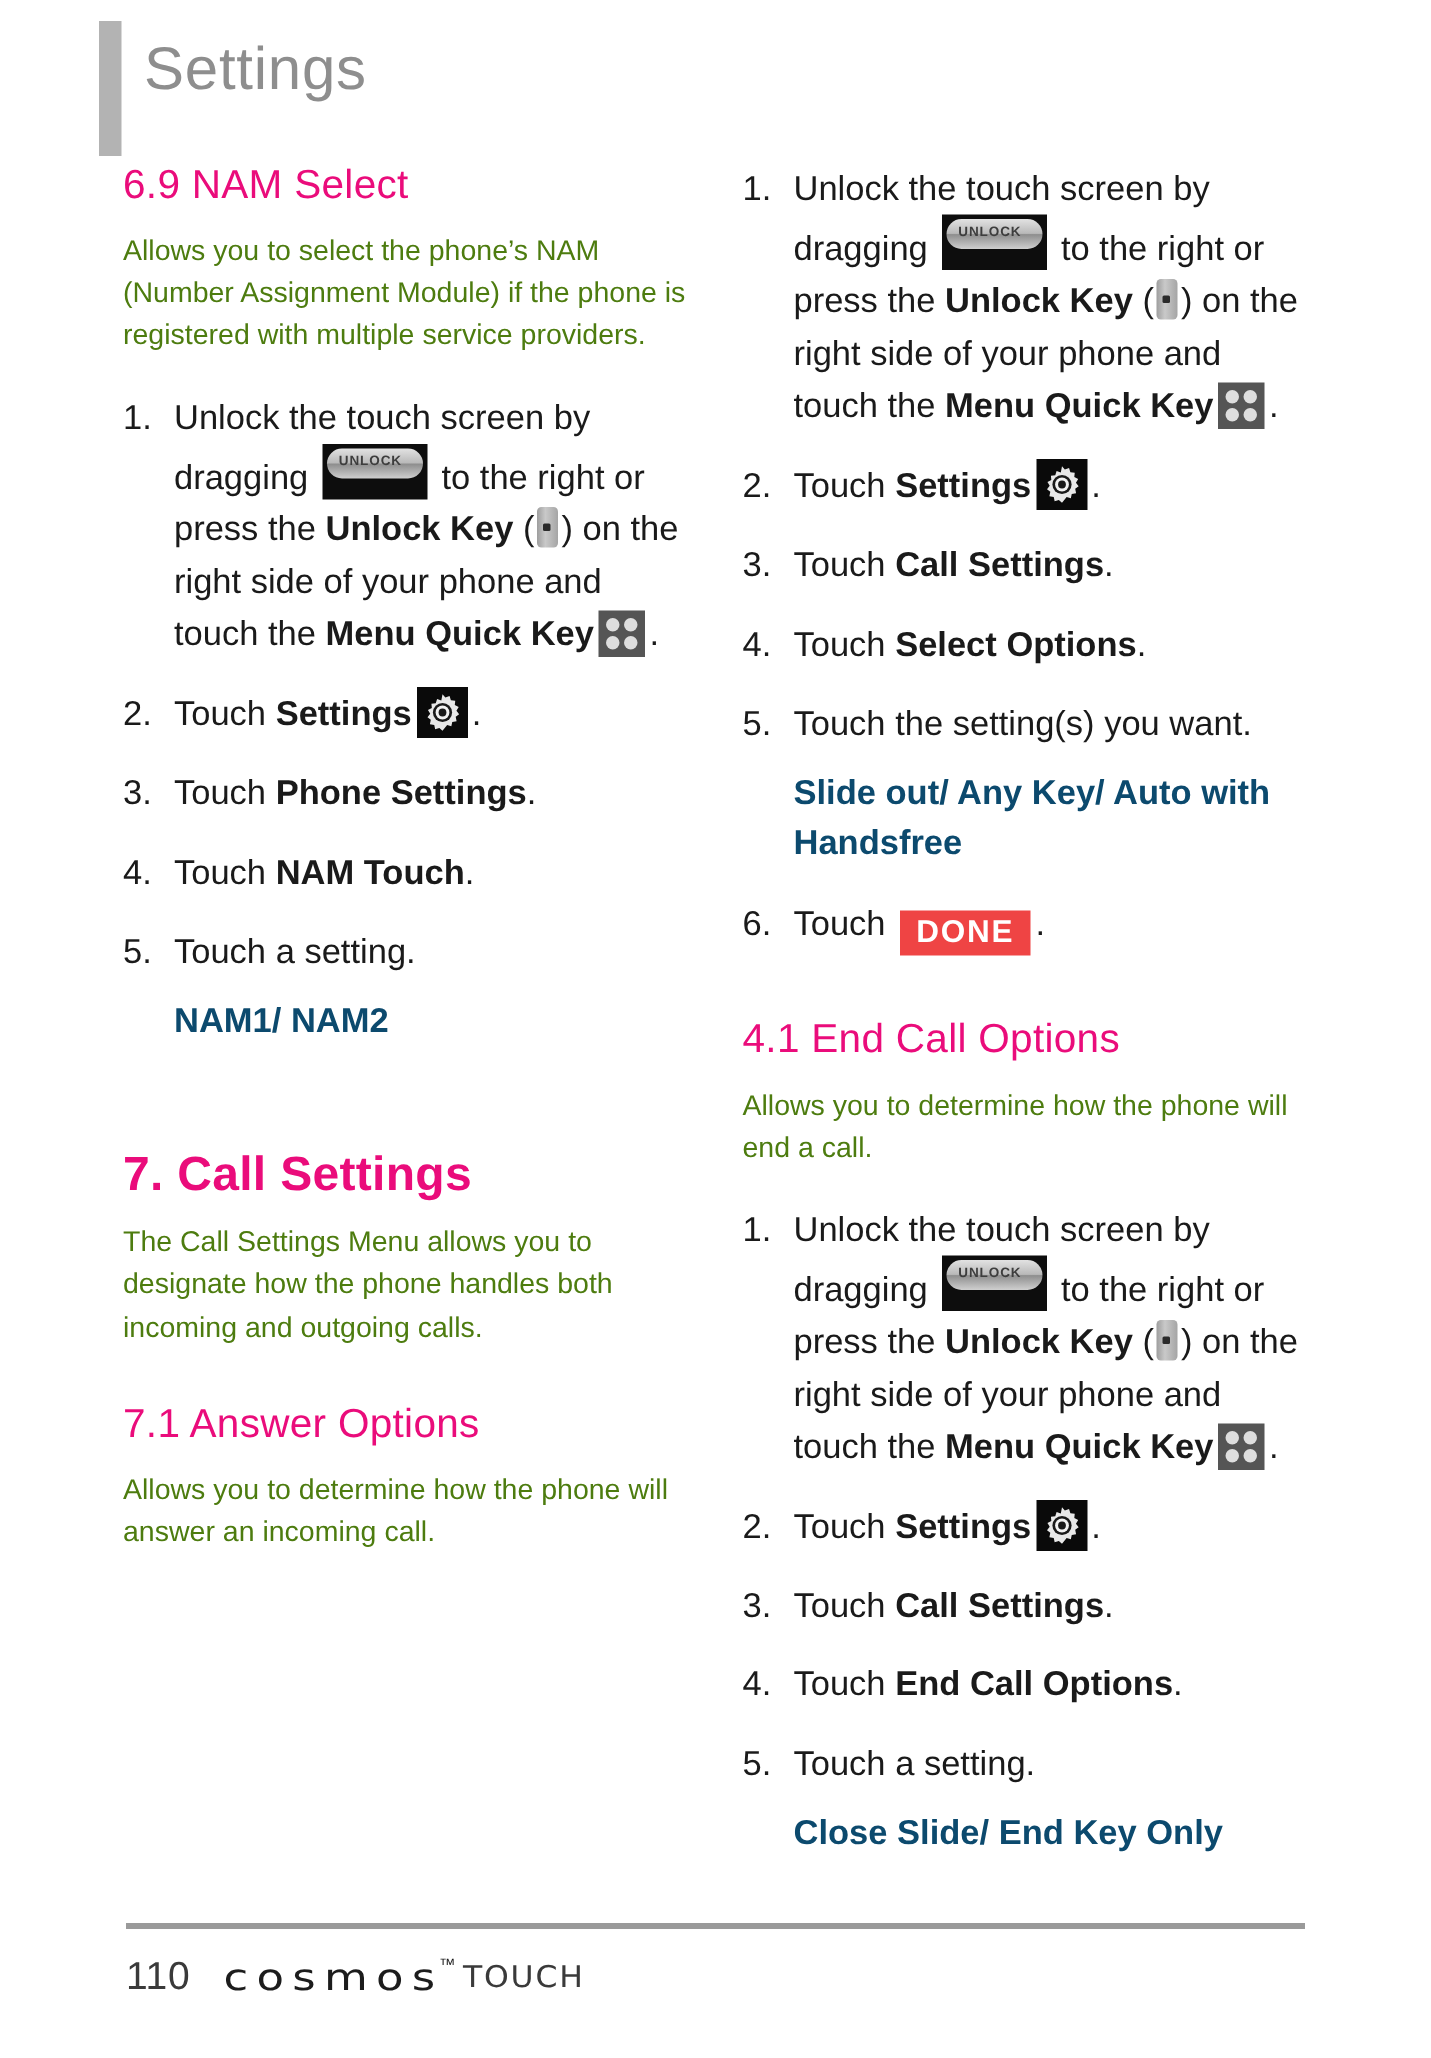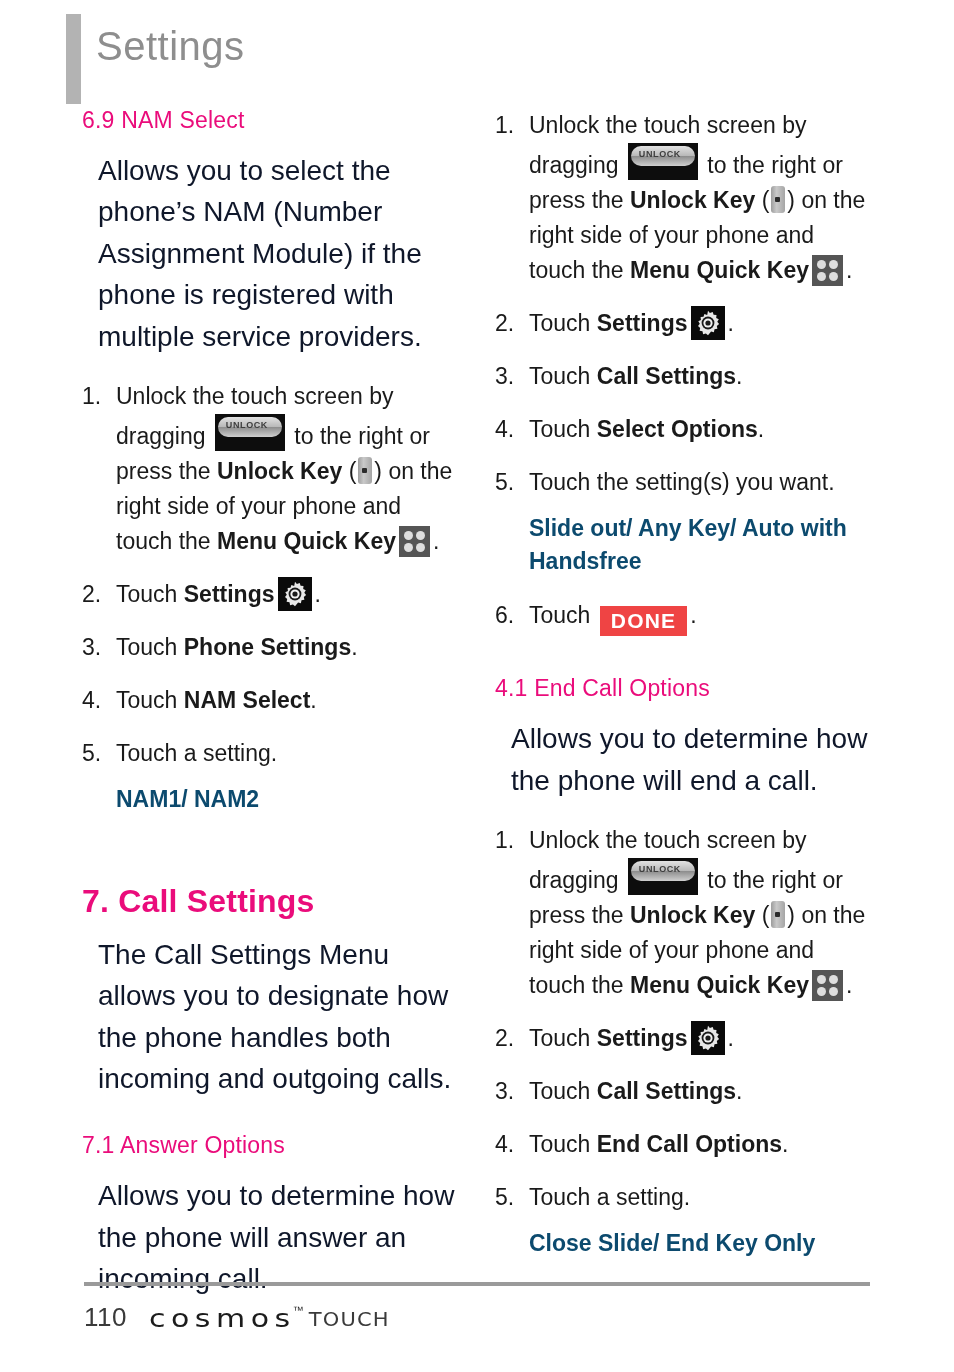--- a/index.html
+++ b/index.html
@@ -46,45 +46,45 @@
   .col {
     position: absolute;
     top: 108px;
     width: 380px;
   }
   .col-left  { left: 82px; }
   .col-right { left: 495px; }
 
   
   h2.sec {
-    font-size: 23px;
+    font-size: 27px;
     font-weight: 400;
     color: #ea0c7b;
     margin: 0 0 16px 0;
     line-height: 1.12;
     letter-spacing: 0.2px;
   }
   h1.chapter {
     font-size: 32px;
     font-weight: 700;
     color: #ea0c7b;
     margin: 14px 0 14px 0;
     line-height: 1.12;
     letter-spacing: 0.2px;
   }
   .spacer-lg { height: 34px; }
   .spacer-md { height: 22px; }
   .spacer-sm { height: 12px; }
 
   
   p.body {
-    font-size: 28px;
+    font-size: 19px;
     line-height: 1.48;
-    margin: 0 0 22px 16px;
-    color: #0f172a;
+    margin: 0 0 22px 0;
+    color: #4d7c0f;
   }
 
   
   ol.steps {
     list-style: none;
     margin: 0;
     padding: 0;
   }
   ol.steps > li {
     position: relative;
@@ -298,21 +298,21 @@
           </svg></span><span>.</span>
     </li>
 
     <li>
       <span class="num">3.</span><span>Touch</span>
       <b>Phone Settings</b><span>.</span>
     </li>
 
     <li>
       <span class="num">4.</span><span>Touch</span>
-      <b>NAM Select</b><span>.</span>
+      <b>NAM Touch</b><span>.</span>
     </li>
 
     <li>
       <span class="num">5.</span><span>Touch a setting.</span>
     </li>
   </ol>
 
   <div class="sub-option">NAM1/ NAM2</div>
 
   <div class="spacer-lg"></div>

